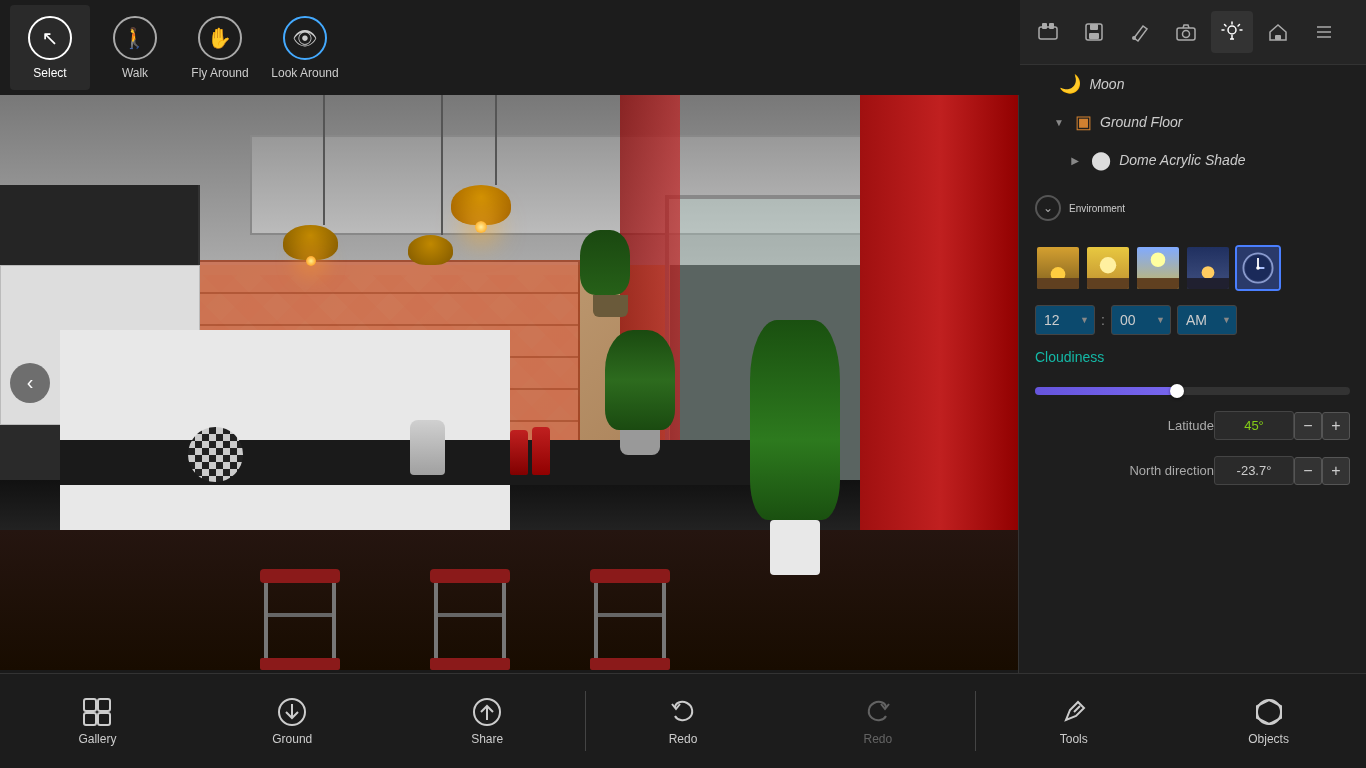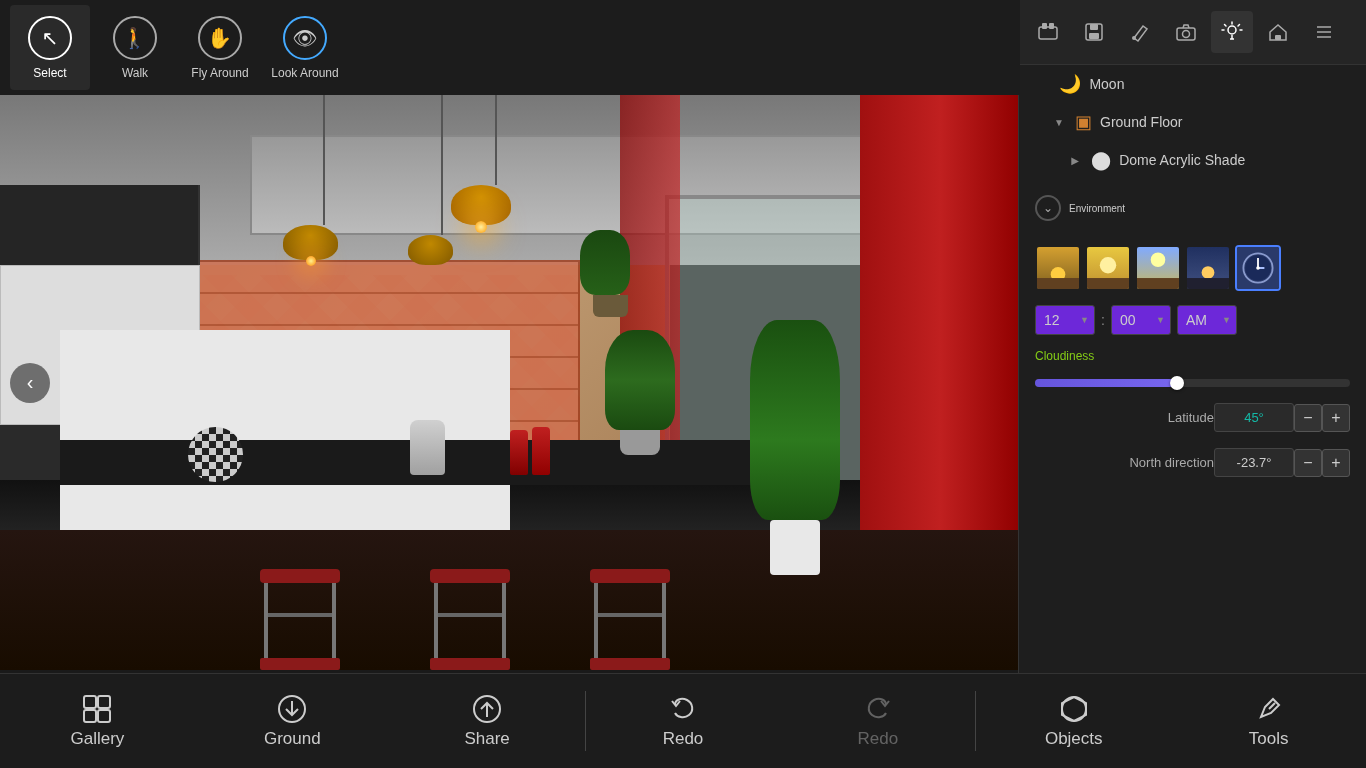--- a/index.html
+++ b/index.html
@@ -30,21 +30,21 @@
     }
 
     
     #bottom-toolbar {
       position: absolute; bottom: 0; left: 0; width: 1366px; height: 95px;
       background: #1c1c1c; display: flex; align-items: center;
       border-top: 1px solid #333; z-index: 10;
     }
     .bottom-btn {
       display: flex; flex-direction: column; align-items: center; justify-content: center;
-      width: 100px; height: 85px; cursor: pointer; color: #ccc; font-size: 17px;
+      width: 100px; height: 85px; cursor: pointer; color: #ccc; font-size: 12px;
       border-radius: 4px; gap: 4px; flex: 1;
     }
     .bottom-btn.active { color: #fff; }
     .bottom-divider {
       width: 1px; height: 60px; background: #444; flex-shrink: 0;
     }
 
     
     #right-panel {
       position: absolute; top: 0; right: 0; width: 348px; height: 768px;
@@ -75,21 +75,21 @@
       display: flex; align-items: center; padding: 8px 16px; cursor: pointer;
       color: #ccc; font-size: 14px; gap: 8px;
     }
     .tree-item.indent1 { padding-left: 32px; }
     .tree-item.indent2 { padding-left: 48px; }
     .tree-arrow {
       width: 16px; height: 16px; display: flex; align-items: center; justify-content: center;
       color: #888; font-size: 10px; flex-shrink: 0;
     }
     .tree-icon { font-size: 18px; flex-shrink: 0; }
-    .tree-label { flex: 1; }
+    .tree-label { flex: 1; font-style: italic; }
 
     
     .env-section { padding: 8px 16px; }
     .env-header {
       display: flex; align-items: center; gap: 8px; padding: 8px 0; cursor: pointer; color: #ccc;
     }
     .env-chevron {
       width: 26px; height: 26px; border-radius: 50%; border: 2px solid #555;
       display: flex; align-items: center; justify-content: center; font-size: 12px; color: #aaa;
     }
@@ -102,36 +102,36 @@
       border: 2px solid transparent; overflow: hidden; flex-shrink: 0;
     }
     .tod-btn.active { border-color: #4a7fff; }
     .tod-btn svg { width: 100%; height: 100%; }
 
     
     .time-row {
       display: flex; align-items: center; gap: 6px; padding: 6px 16px;
     }
     .time-select {
-      background: #6d28d9; border: 1px solid #444; color: #ccc;
+      background: #0c4a6e; border: 1px solid #444; color: #ccc;
       padding: 6px 8px; font-size: 14px; border-radius: 3px; cursor: pointer;
       appearance: none; -webkit-appearance: none;
     }
     .time-select-wrap {
       position: relative; display: flex; align-items: center;
     }
     .time-select-wrap::after {
       content: '▼'; position: absolute; right: 6px; color: #888; font-size: 9px; pointer-events: none;
     }
     .time-select { padding-right: 20px; min-width: 60px; }
     .time-colon { color: #888; font-size: 14px; }
 
     
     .cloud-section { padding: 8px 16px; }
-    .cloud-label { color: #84cc16; font-size: 12px; margin-bottom: 16px; }
+    .cloud-label { color: #14b8a6; font-size: 14px; margin-bottom: 22px; }
     .cloud-slider-track {
       width: 100%; height: 8px; background: #333; border-radius: 4px; position: relative;
     }
     .cloud-slider-fill {
       height: 100%; border-radius: 4px;
       background: linear-gradient(90deg, #6655dd, #7766ee);
     }
     .cloud-slider-thumb {
       width: 14px; height: 14px; border-radius: 50%; background: #fff;
       position: absolute; top: -3px; transform: translateX(-50%);
@@ -463,21 +463,21 @@
     <div class="cloud-section">
       <div class="cloud-label">Cloudiness</div>
       <div class="cloud-slider-track">
         <div class="cloud-slider-fill" style="width:45%;"></div>
         <div class="cloud-slider-thumb" style="left:45%;"></div>
       </div>
     </div>
 
     <div class="param-row">
       <span class="param-label">Latitude</span>
-      <input class="param-input" value="45°" readonly="" style="color: #14b8a6;">
+      <input class="param-input" value="45°" readonly="" style="color: #84cc16;">
       <button class="param-btn">−</button>
       <button class="param-btn">+</button>
     </div>
 
     <div class="param-row">
       <span class="param-label">North direction</span>
       <input class="param-input" value="-23.7°" readonly="" style="color: rgb(204, 204, 204);">
       <button class="param-btn">−</button>
       <button class="param-btn">+</button>
     </div>
@@ -523,25 +523,25 @@
         <path d="M24 12 C24 7 18 4 12 7 C6 10 5 18 10 22 C15 26 22 24 24 20" stroke="#ccc" stroke-width="2" fill="none"></path>
         <path d="M27 8 L23 13 L19 8" stroke="#ccc" stroke-width="2" fill="none"></path>
       </svg>
     <span>Redo</span>
   </div>
 
   <div class="bottom-divider"></div>
 
   <div class="bottom-btn">
     <svg width="32" height="32" viewBox="0 0 32 32" fill="none">
+        <path d="M20 6 L26 12 L18 20 L8 24 L12 14 Z" stroke="#ccc" stroke-width="2" fill="none"></path>
+        <line x1="16" y1="16" x2="22" y2="10" stroke="#ccc" stroke-width="2"></line>
+      </svg>
+    <span>Tools</span>
+  </div>
+  <div class="bottom-btn">
+    <svg width="32" height="32" viewBox="0 0 32 32" fill="none">
         <circle cx="16" cy="16" r="12" stroke="#ccc" stroke-width="2"></circle>
         <path d="M16 4 L28 10 L28 22 L16 28 L4 22 L4 10 Z" stroke="#ccc" stroke-width="2" fill="none"></path>
       </svg>
     <span>Objects</span>
   </div>
-  <div class="bottom-btn">
-    <svg width="32" height="32" viewBox="0 0 32 32" fill="none">
-        <path d="M20 6 L26 12 L18 20 L8 24 L12 14 Z" stroke="#ccc" stroke-width="2" fill="none"></path>
-        <line x1="16" y1="16" x2="22" y2="10" stroke="#ccc" stroke-width="2"></line>
-      </svg>
-    <span>Tools</span>
-  </div>
 </div>
 
 </body></html>

